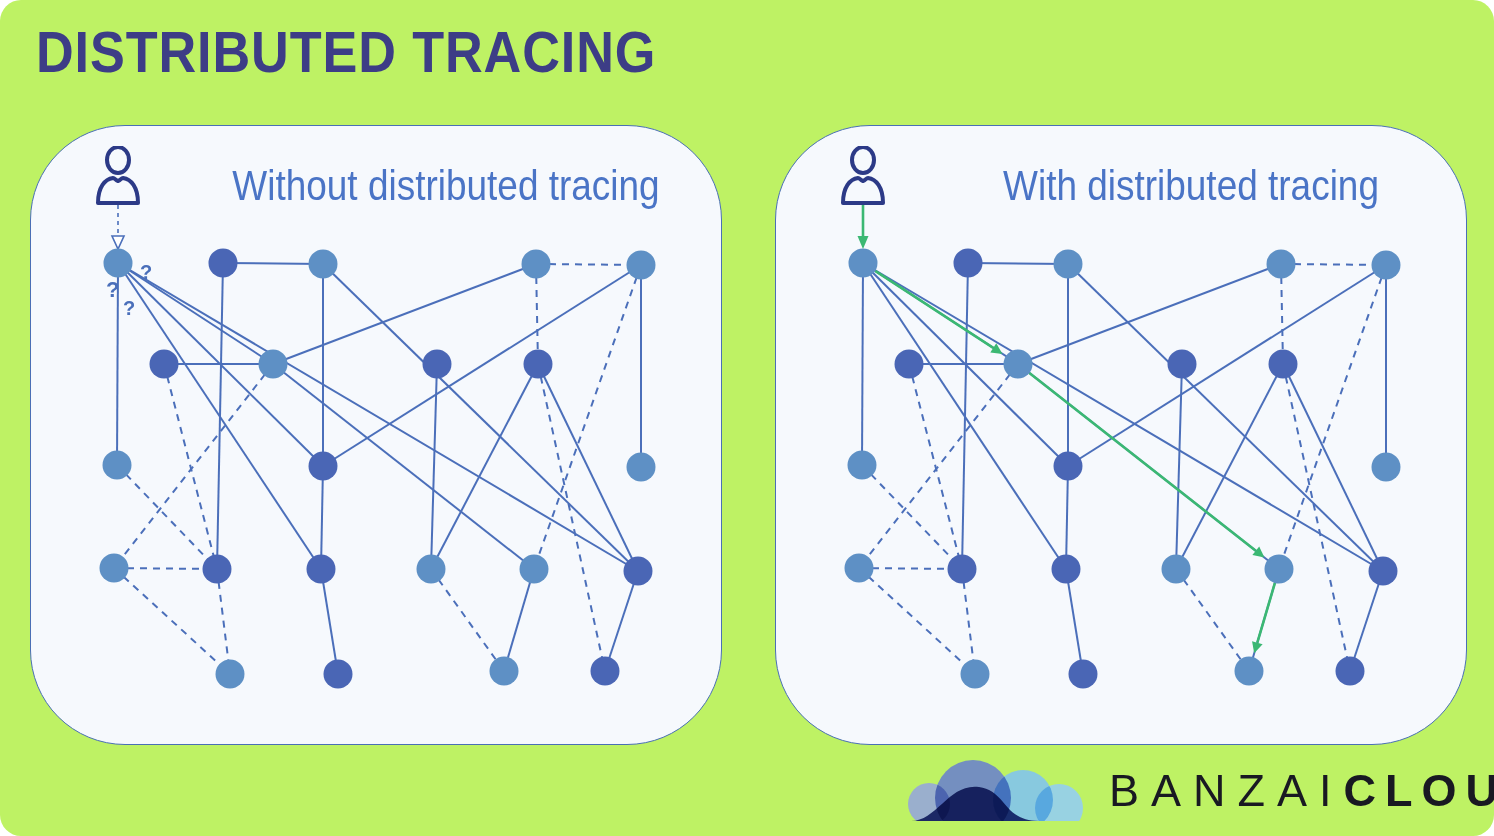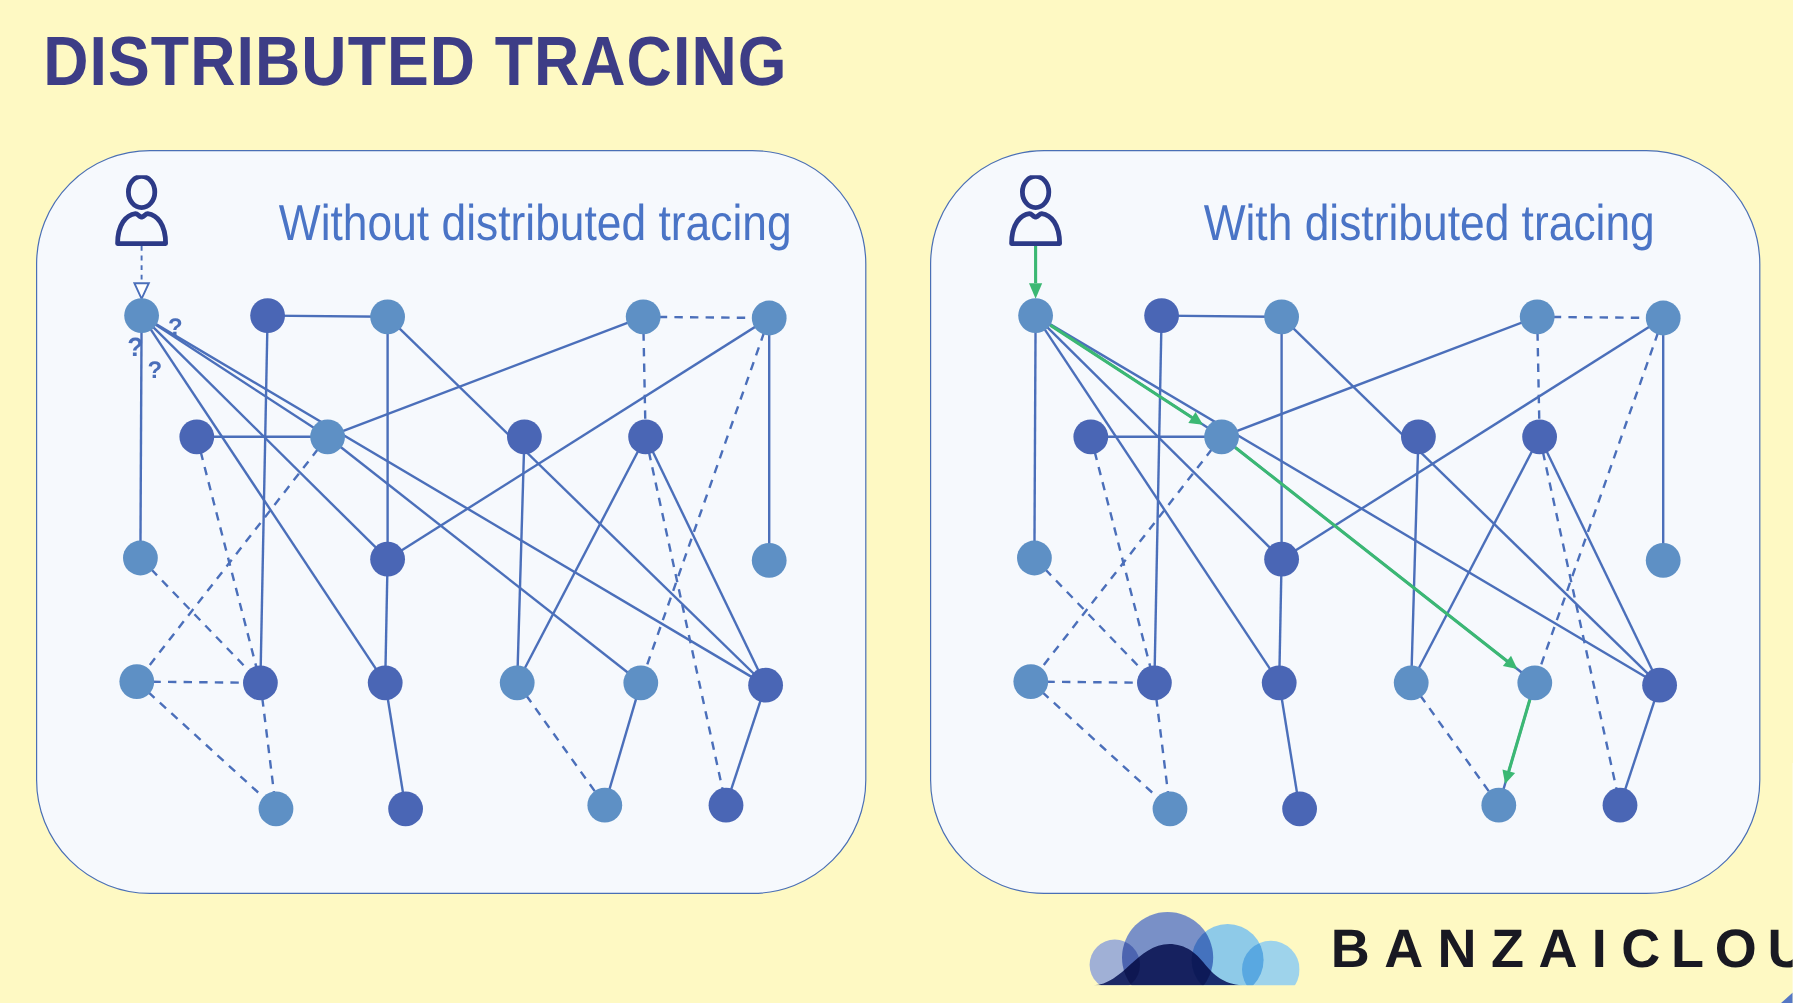--- a/index.html
+++ b/index.html
@@ -1,32 +1,32 @@
 <!DOCTYPE html>
 <html><head>
 <meta charset="utf-8">
 <style>
   html,body{margin:0;padding:0;background:#ffffff;}
-  .stage{position:relative;width:1494px;height:836px;background:#fef9c3;overflow:hidden;
-         font-family:"Liberation Sans", sans-serif;}
+  .stage{position:relative;width:1494px;height:836px;background:#bef264;overflow:hidden;
+         font-family:"Liberation Sans", sans-serif;border-radius:21px;}
   .page-title{position:absolute;left:36px;top:18px;margin:0;font-size:58px;font-weight:bold;
               letter-spacing:1px;transform:scaleX(.90);transform-origin:left center;white-space:nowrap;}
   .panel{position:absolute;top:125px;width:692px;height:620px;border-radius:95px;
          border:1.6px solid;box-sizing:border-box;}
   .panel-left{left:30px;}
   .panel-right{left:775px;}
   .graph{position:absolute;left:0;top:0;width:692px;height:620px;}
   .panel-header{position:absolute;left:155px;top:36px;width:520px;text-align:center;
                 font-size:42px;font-weight:normal;transform:scaleX(.88);transform-origin:center;
                 white-space:nowrap;}
   .person{position:absolute;left:62px;top:20px;}
   .logo{position:absolute;left:905px;top:755px;height:72px;display:flex;align-items:center;}
   .logo-mark{margin-right:26px;}
   .logo-text{font-size:45px;letter-spacing:12px;display:flex;align-items:baseline;}
-  .brand-light{font-weight:bold;}
+  .brand-light{font-weight:normal;}
   .brand-bold{font-weight:bold;letter-spacing:9px;}
   .corner-artifact{position:absolute;right:0;bottom:0;width:0;height:0;
                    border-left:10px solid transparent;border-bottom:9px solid #5577c5;}
   .edge{fill:none;stroke-width:2;}
   .edge.dashed{stroke-dasharray:7 6;}
 </style>
 </head>
 <body>
 
 <div class="stage">

